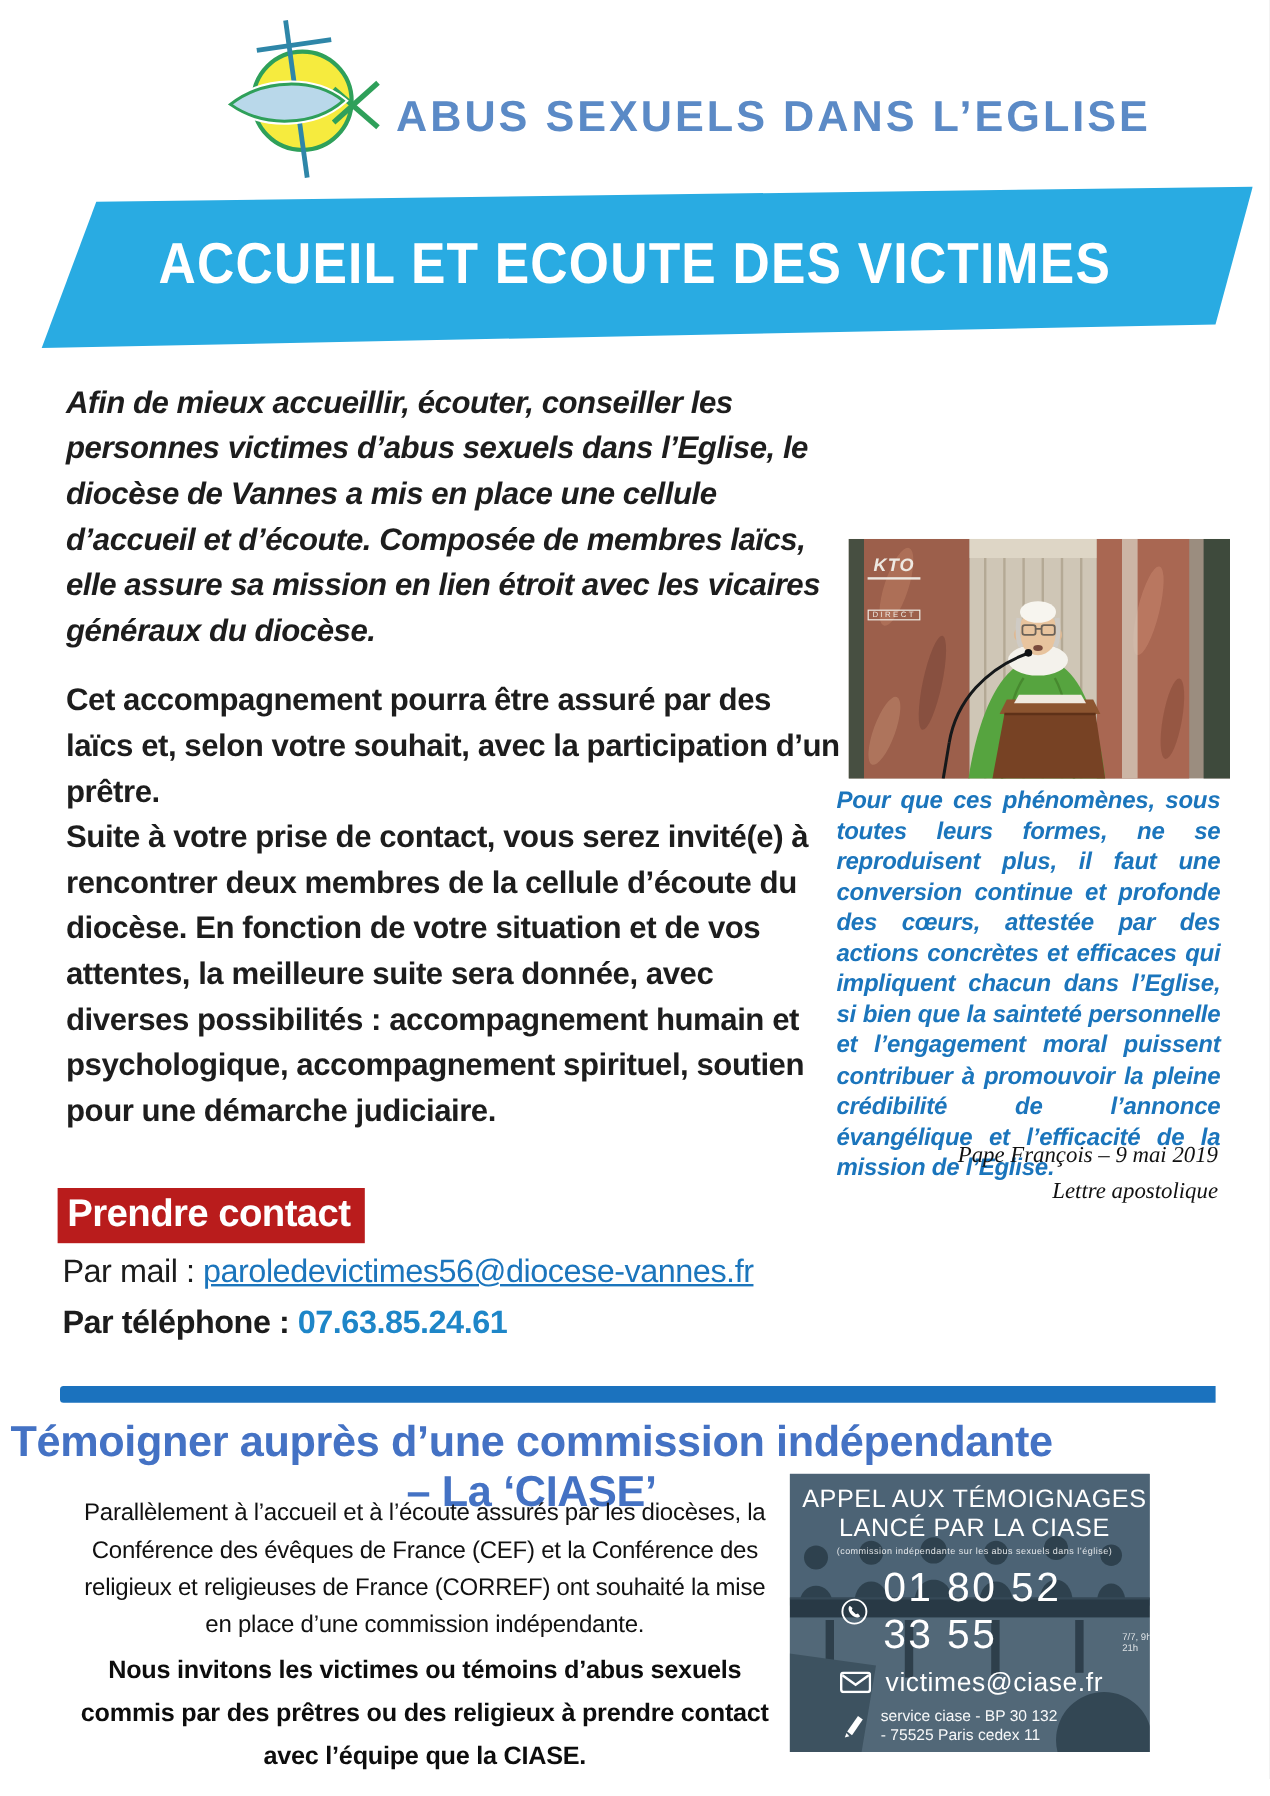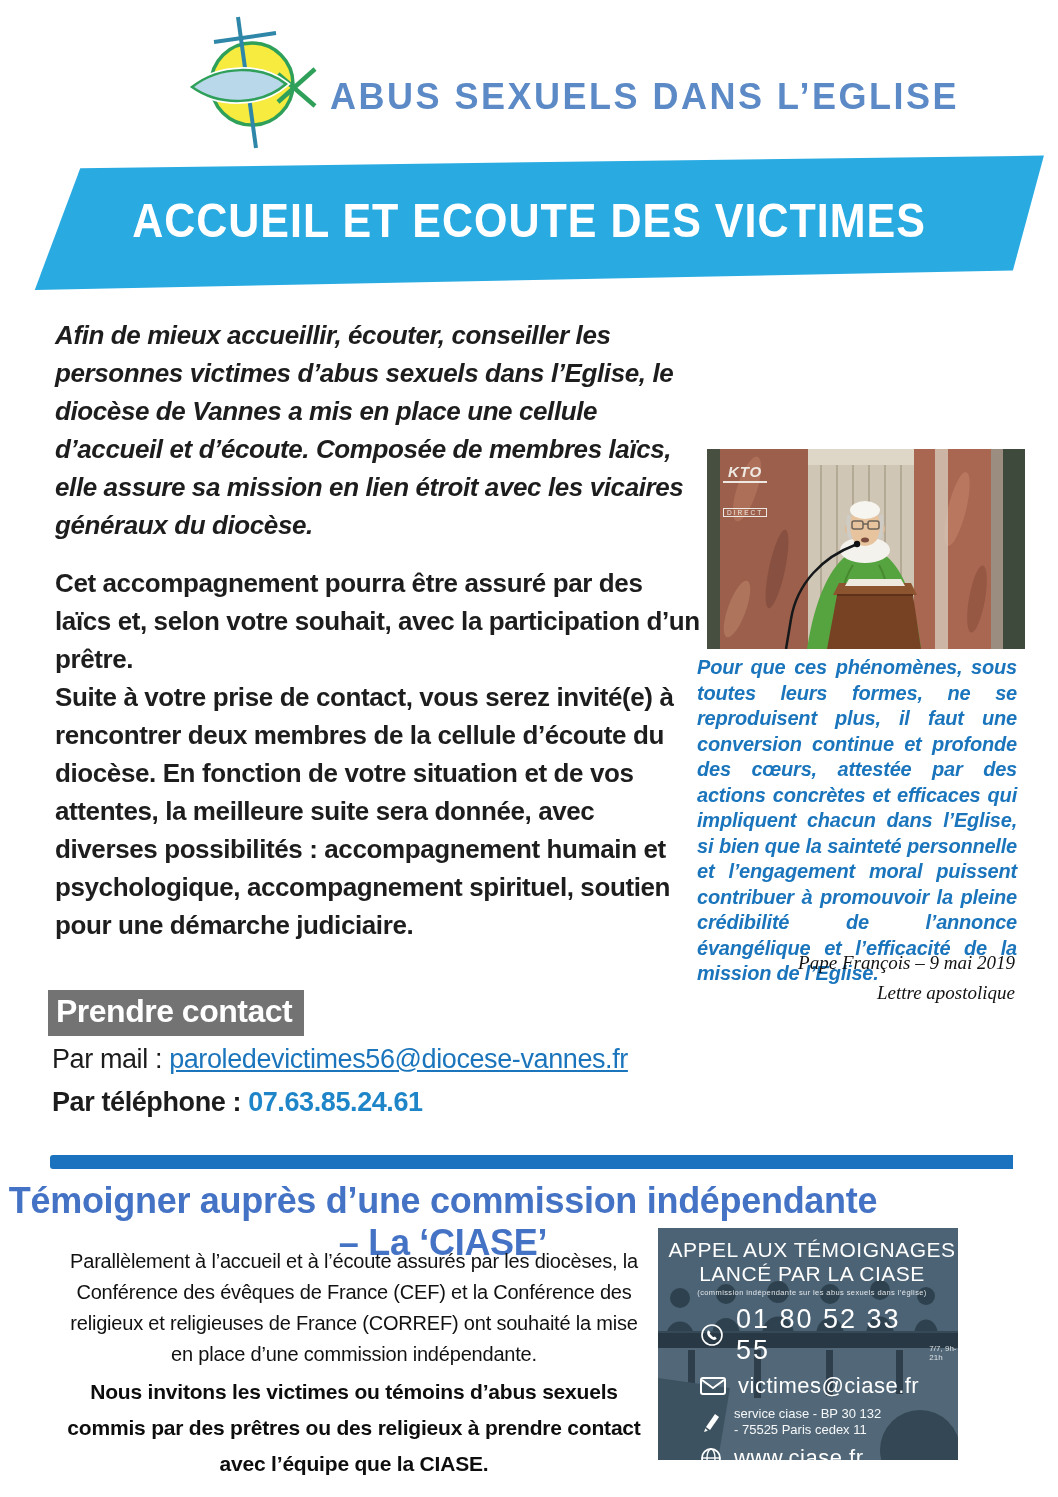--- a/index.html
+++ b/index.html
@@ -54,21 +54,21 @@
     font-size:20px;font-style:italic;font-weight:bold;color:#1b75bc;
     text-align:justify;line-height:25.5px;letter-spacing:-0.2px;
   }
   .quote-attr{
     position:absolute;left:697px;top:948px;width:318px;text-align:right;
     font-size:19px;font-style:italic;color:#111;line-height:30px;font-family:Liberation Serif, serif;
   }
   
   .contact-heading{
     position:absolute;left:48px;top:990px;
-    background:#737373;color:#ffffff;display:inline-block;
+    background:#b91c1c;color:#ffffff;display:inline-block;
     font-size:32px;font-weight:bold;padding:3px 12px 6px 8px;letter-spacing:-0.5px;
   }
   .contact-mail{position:absolute;left:52px;top:1044px;font-size:27px;font-weight:normal;letter-spacing:-0.4px;}
   .contact-phone{position:absolute;left:52px;top:1087px;font-size:27px;font-weight:bold;letter-spacing:-0.4px;}
   .mail-link{color:#1b75bc;text-decoration:underline;cursor:pointer;}
   .phone-number{color:#1e86c8;}
   
   .divider{
     position:absolute;left:50px;top:1155px;width:963px;height:14px;
     background:#1b72be;border-radius:3px 0 0 3px;
@@ -83,21 +83,21 @@
   .ciase-bold{font-size:21px;font-weight:bold;line-height:36px;color:#0d0d0d;margin-top:4px !important;letter-spacing:-0.2px;}
   
   .ciase-poster{position:absolute;left:658px;top:1228px;width:300px;height:232px;overflow:hidden;}
   .poster-bg{position:absolute;left:0;top:0;}
   .poster-overlay{position:absolute;left:0;top:0;width:308px;height:232px;color:#fff;}
   .poster-title{text-align:center;font-size:21px;line-height:24px;letter-spacing:0.5px;font-weight:400;}
   .poster-title.first{margin-top:10px;}
   .poster-sub{text-align:center;font-size:7.5px;opacity:.85;margin-top:2px;letter-spacing:0.4px;}
   .poster-row{display:flex;align-items:center;margin:7px 0 0 42px;}
   .poster-row .icon{flex:0 0 auto;margin-right:12px;display:flex;align-items:center;}
-  .poster-phone{font-size:27px;letter-spacing:2px;font-weight:400;}
+  .poster-phone{font-size:34px;letter-spacing:2px;font-weight:400;}
   .poster-hours{font-size:8px;opacity:.8;margin-left:5px;align-self:flex-end;padding-bottom:4px;}
   .poster-email,.poster-web{font-size:22px;letter-spacing:0.5px;}
   .poster-addr{font-size:13px;line-height:16px;opacity:.95;}
 </style>
 </head>
 <body>
 
 <div class="page">
 
 

